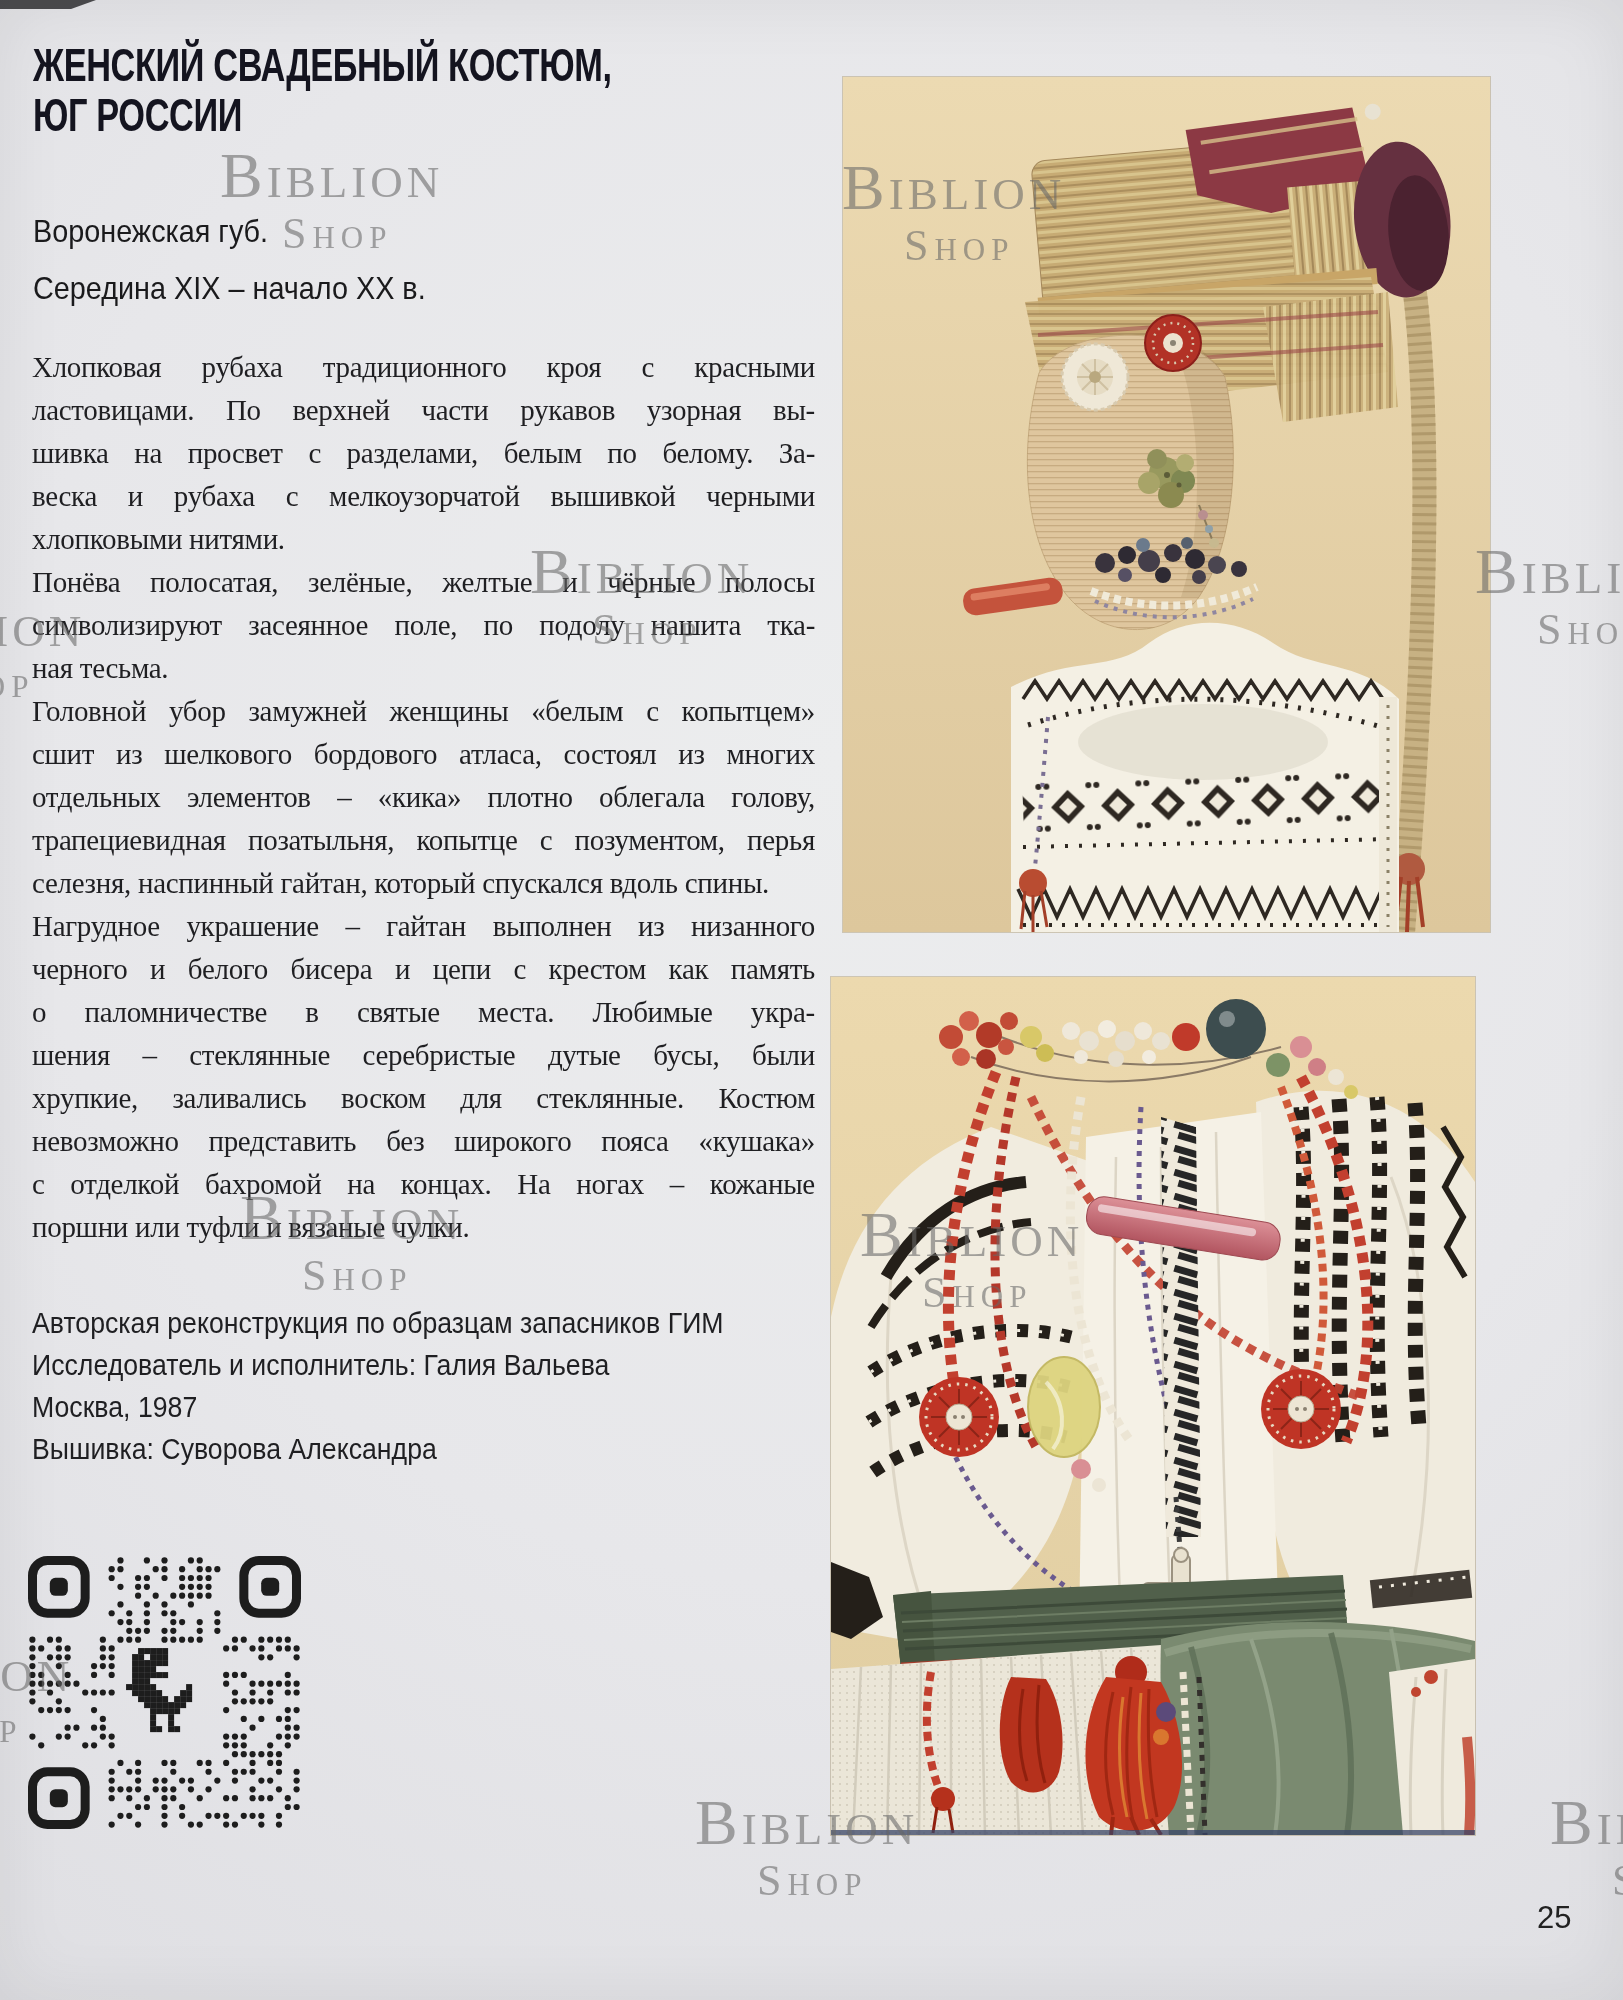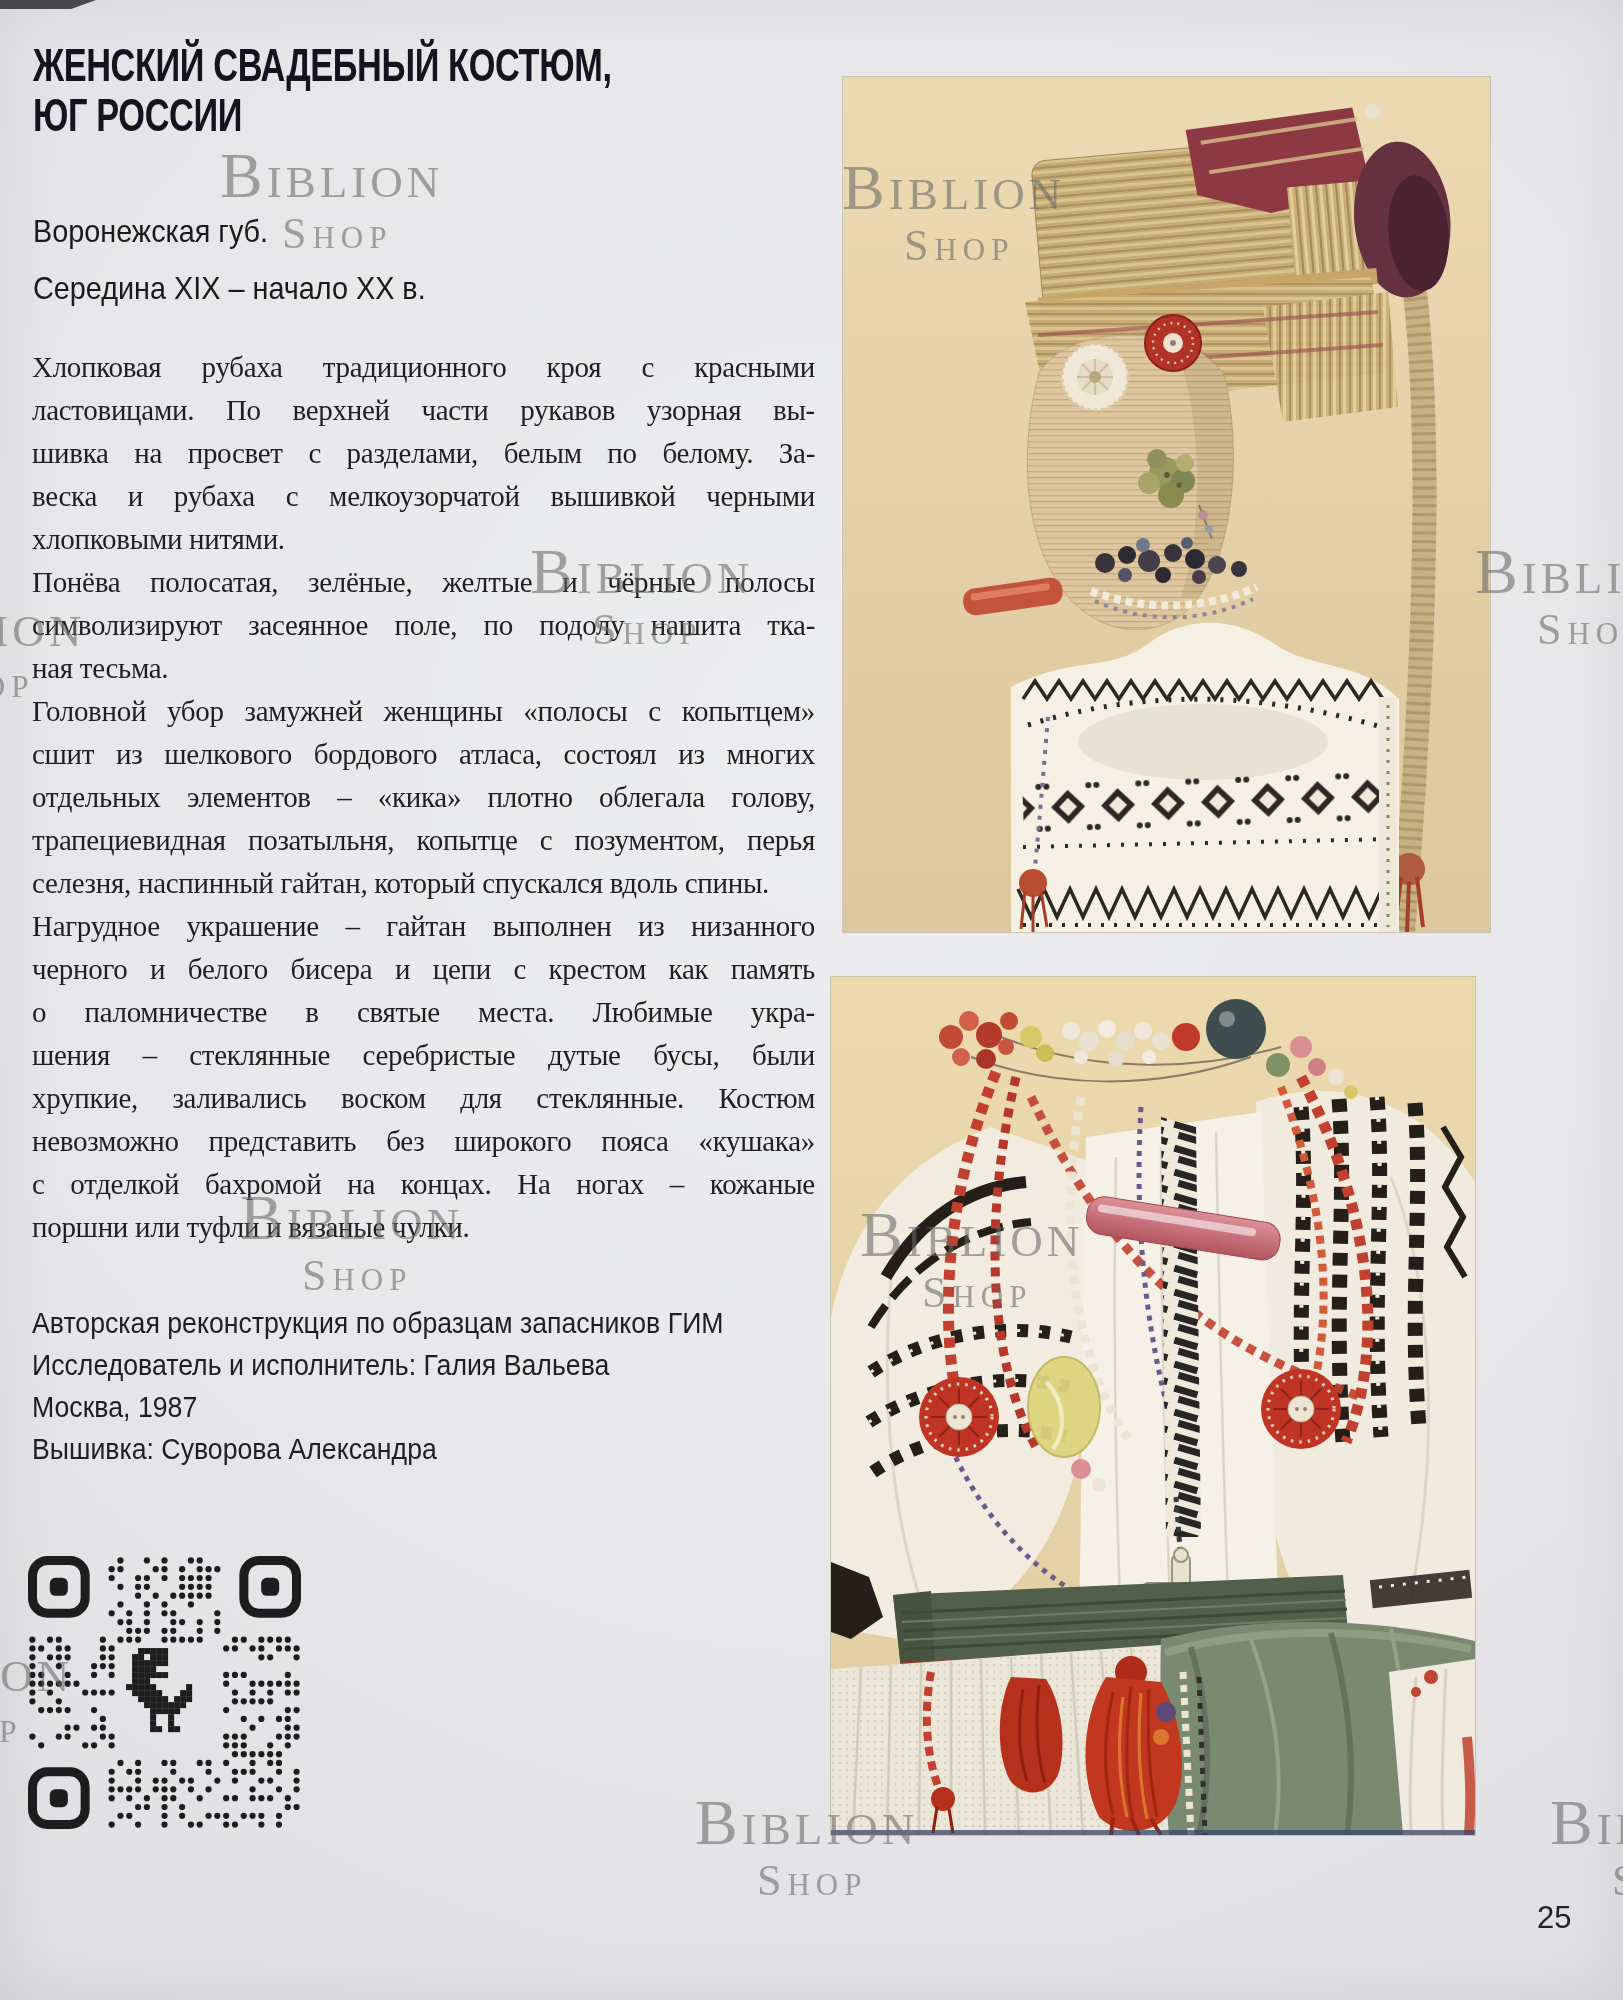--- a/index.html
+++ b/index.html
@@ -117,21 +117,21 @@
           <span>тка-</span>
         </div>
         <div class="tline tline-last">ная тесьма.</div>
       </div>
     <div class="body-para">
         <div class="tline tline-just">
           <span>Головной</span>
           <span>убор</span>
           <span>замужней</span>
           <span>женщины</span>
-          <span>«полосы</span>
+          <span>«белым</span>
           <span>с</span>
           <span>копытцем»</span>
         </div>
         <div class="tline tline-just">
           <span>сшит</span>
           <span>из</span>
           <span>шелкового</span>
           <span>бордового</span>
           <span>атласа,</span>
           <span>состоял</span>

